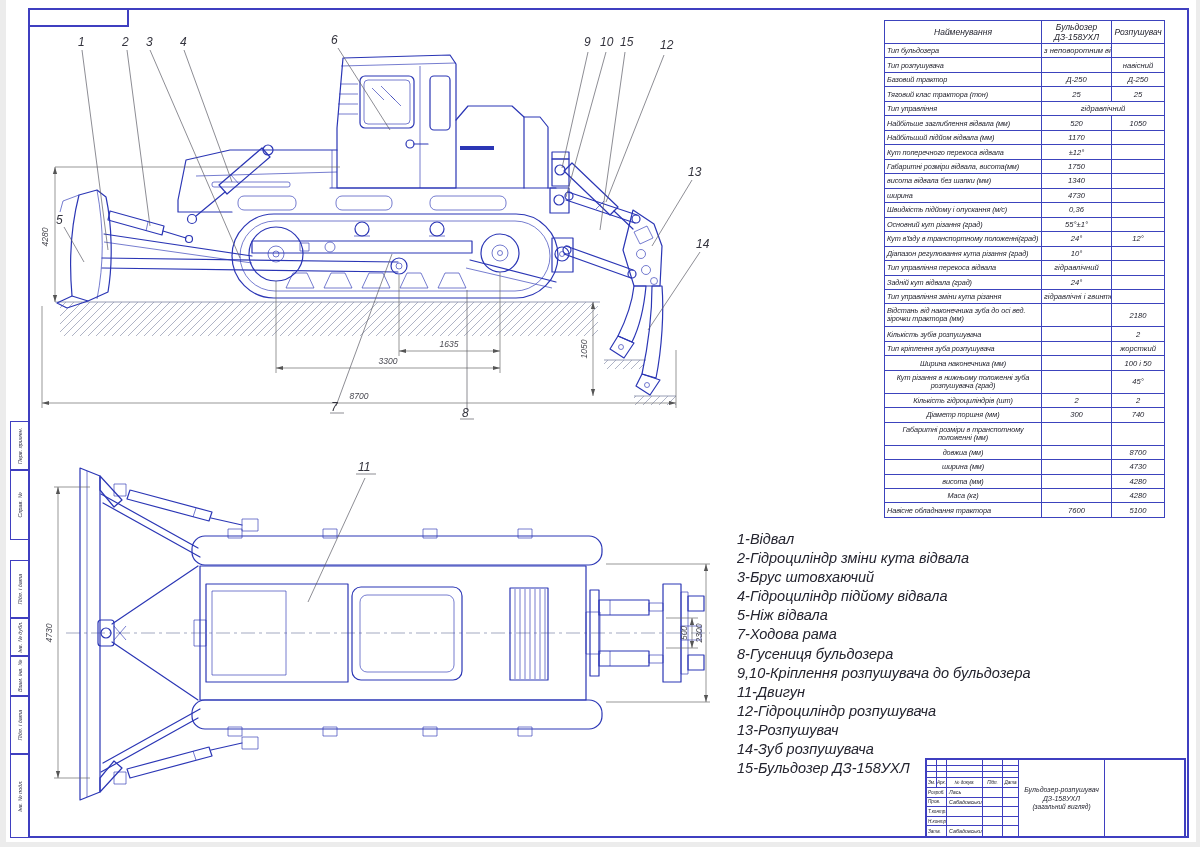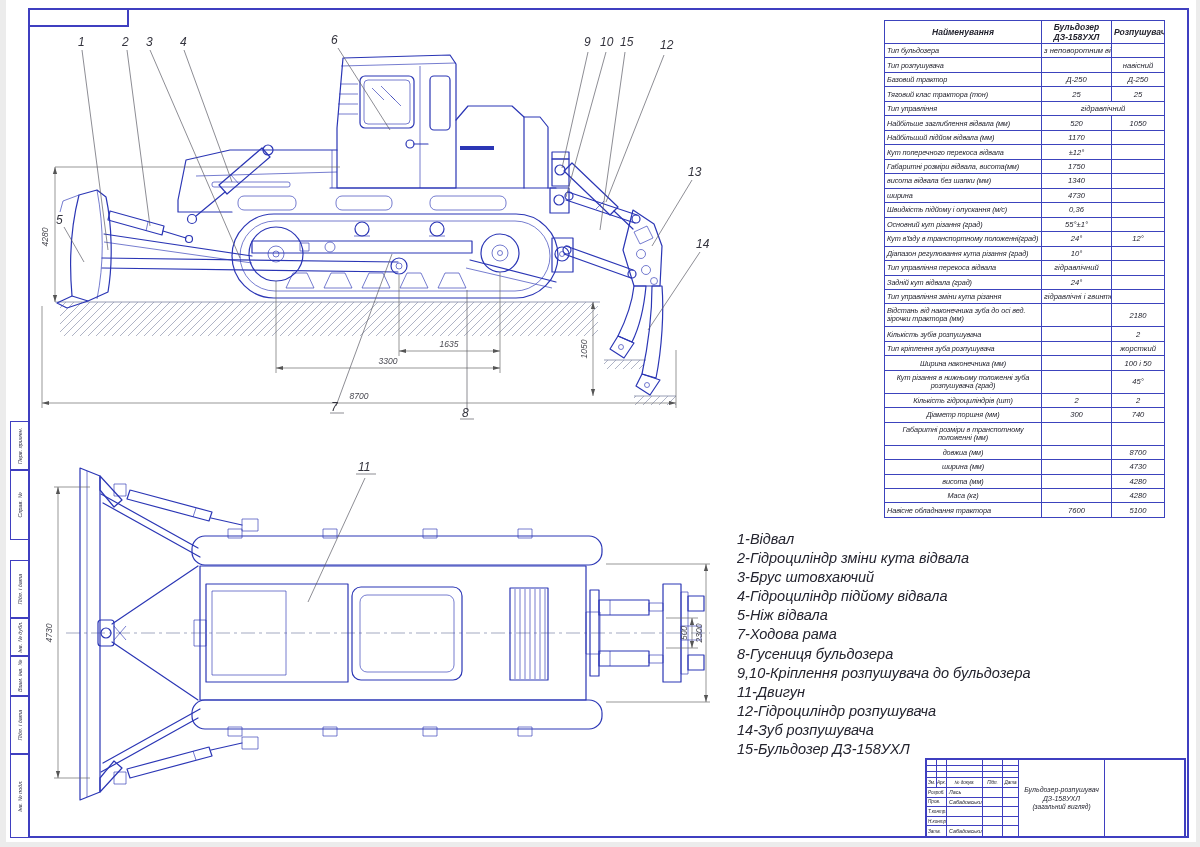--- a/index.html
+++ b/index.html
@@ -15,21 +15,21 @@
   svg .fb{fill:#2b36b5;stroke:none;}
   svg .d{stroke:#6a6a6a;fill:none;stroke-width:0.7;}
   svg .ld{stroke:#5b5b66;fill:none;stroke-width:0.7;}
   svg .dt{font:italic 8.5px "Liberation Sans",sans-serif;fill:#4a4a52;}
   svg .ct{font:italic 12px "Liberation Sans",sans-serif;fill:#33333d;}
   svg .axis{stroke:#7c84a8;stroke-width:0.7;stroke-dasharray:14 4 3 4;fill:none;}
   svg .gnd{stroke:#8d93ad;stroke-width:0.9;fill:none;}
   
   #spec{position:absolute;left:884px;top:20px;width:266px;height:498px;border-collapse:collapse;table-layout:fixed;background:#fff;}
   #spec th,#spec td{border:1px solid #3c43bd;color:#23232e;font-style:italic;overflow:hidden;padding:1px 2px;}
-  #spec th{font-size:8.5px;font-weight:bold;text-align:center;}
+  #spec th{font-size:8.5px;font-weight:normal;text-align:center;}
   #spec td.nm{font-size:7.3px;text-align:left;letter-spacing:-0.1px;white-space:nowrap;}
   #spec td.nm.wr{white-space:normal;line-height:1.1;}
   #spec td.ct{text-align:center;}
   #spec td.vl{font-size:7.6px;text-align:center;white-space:nowrap;}
   
   #parts{position:absolute;left:737px;top:530px;width:330px;color:#23232e;}
   #parts .pline{font:italic 14.5px "Liberation Sans",sans-serif;line-height:19.1px;white-space:nowrap;}
   
   #tblock{position:absolute;left:925px;top:758px;width:261px;height:80px;border:2px solid #3f3fc0;box-sizing:border-box;background:#fff;display:flex;font-style:italic;color:#23232e;}
   #tblock .col-l{width:92px;display:flex;flex-direction:column;border-right:1px solid #3f3fc0;box-sizing:border-box;}
@@ -510,20 +510,21 @@
       <div class="pline">1-Відвал</div>
       <div class="pline">2-Гідроциліндр зміни кута відвала</div>
       <div class="pline">3-Брус штовхаючий</div>
       <div class="pline">4-Гідроциліндр підйому відвала</div>
       <div class="pline">5-Ніж відвала</div>
       <div class="pline">7-Ходова рама</div>
       <div class="pline">8-Гусениця бульдозера</div>
       <div class="pline">9,10-Кріплення розпушувача до бульдозера</div>
       <div class="pline">11-Двигун</div>
       <div class="pline">12-Гідроциліндр розпушувача</div>
+      <div class="pline">13-Розпушувач</div>
       <div class="pline">14-Зуб розпушувача</div>
       <div class="pline">15-Бульдозер ДЗ-158УХЛ</div>
     </div>
 
   <div id="tblock">
     <div class="col-l">
       <div class="trow" style="height:6px">
           <div class="tc" style="width:10px"></div>
           <div class="tc" style="width:10px"></div>
           <div class="tc" style="width:36px"></div>

